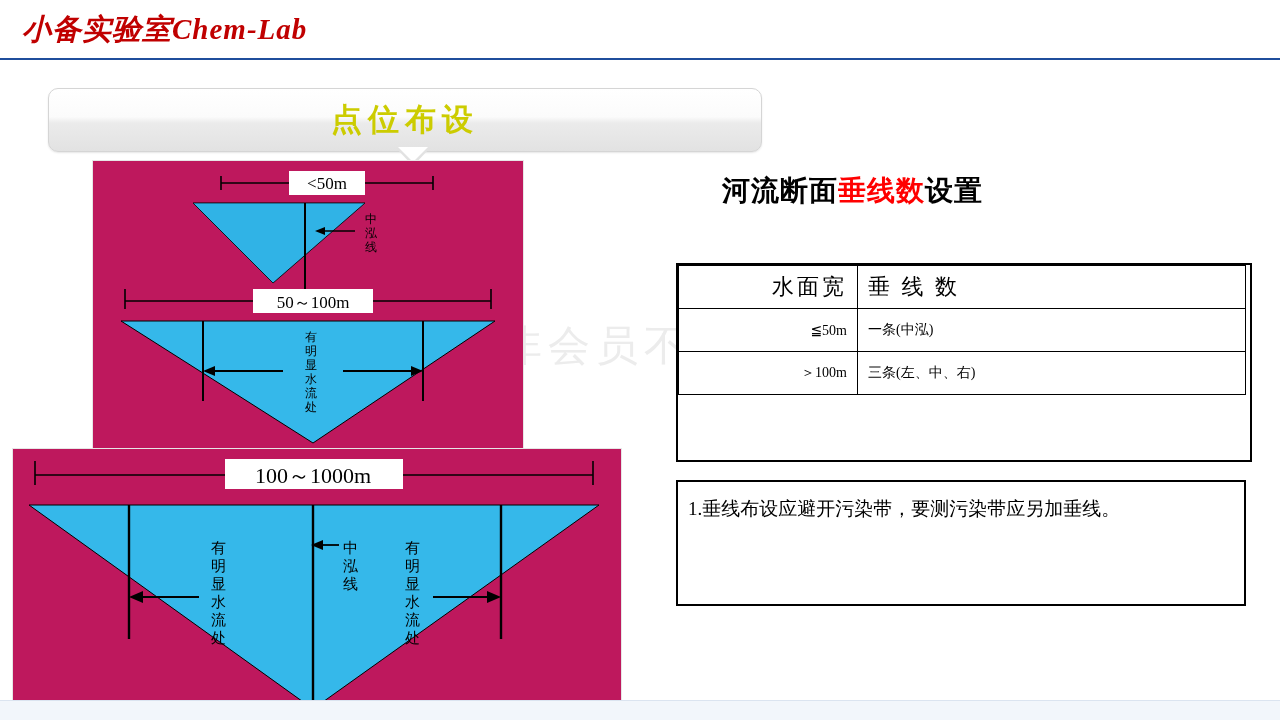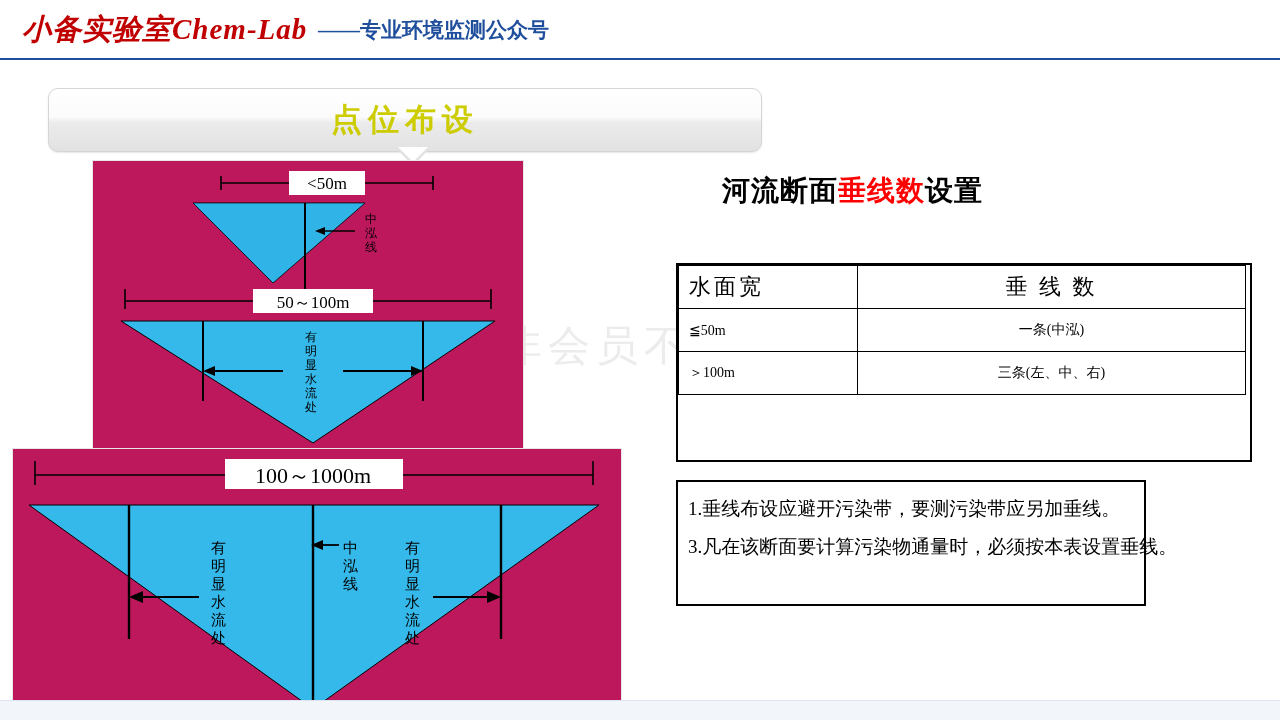--- a/index.html
+++ b/index.html
@@ -163,57 +163,56 @@
     color: #000;
     font-weight: normal;
     height: 30px;
     vertical-align: middle;
   }
   table.vert-table thead td {
     text-align: center;
     letter-spacing: 3px;
     font-size: 22px;
   }
-  table.vert-table td.c-left  { width: 158px; text-align: left; }
-  table.vert-table td.c-right { text-align: center; }
+  table.vert-table td.c-left  { width: 158px; text-align: right; }
+  table.vert-table td.c-right { text-align: left; }
   .tbl-outer {
     position: absolute;
     left: 676px;
     top: 203px;
     width: 572px;
     height: 195px;
     border: 2px solid #000000;
     pointer-events: none;
   }
 
   .notes-box {
     position: absolute;
     left: 676px;
     top: 420px;
-    width: 470px;
+    width: 570px;
     height: 126px;
     border: 2px solid #000000;
     background: #ffffff;
     box-sizing: border-box;
     padding: 8px 10px 0 10px;
   }
   .note-line {
     font-family: "Liberation Serif", serif;
     font-size: 19px;
     color: #000000;
     line-height: 38px;
     white-space: nowrap;
   }
 </style>
 </head>
 <body>
 
 <div class="header">
   <div class="brand">小备实验室Chem-Lab</div>
-  <div class="brand-sub">——专业环境监测公众号</div>
 </div>
 
 <div class="slide">
 
   <div class="title-plaque">
     <div class="title-text">点位布设</div>
   </div>
   <div class="title-tail"></div>
   <div class="title-tail-inner"></div>
 
@@ -319,18 +318,17 @@
       <tr>
         <td class="c-left">＞100m</td>
         <td class="c-right">三条(左、中、右)</td>
       </tr>
     </tbody>
   </table>
   <div class="tbl-outer"></div>
 
   <div class="notes-box">
     <div class="note-line">1.垂线布设应避开污染带，要测污染带应另加垂线。</div>
-    <div class="note-line">3.凡在该断面要计算污染物通量时，必须按本表设置垂线。</div>
   </div>
 
 </div>
 
 <div class="footer-band"></div>
 
 </body></html>

